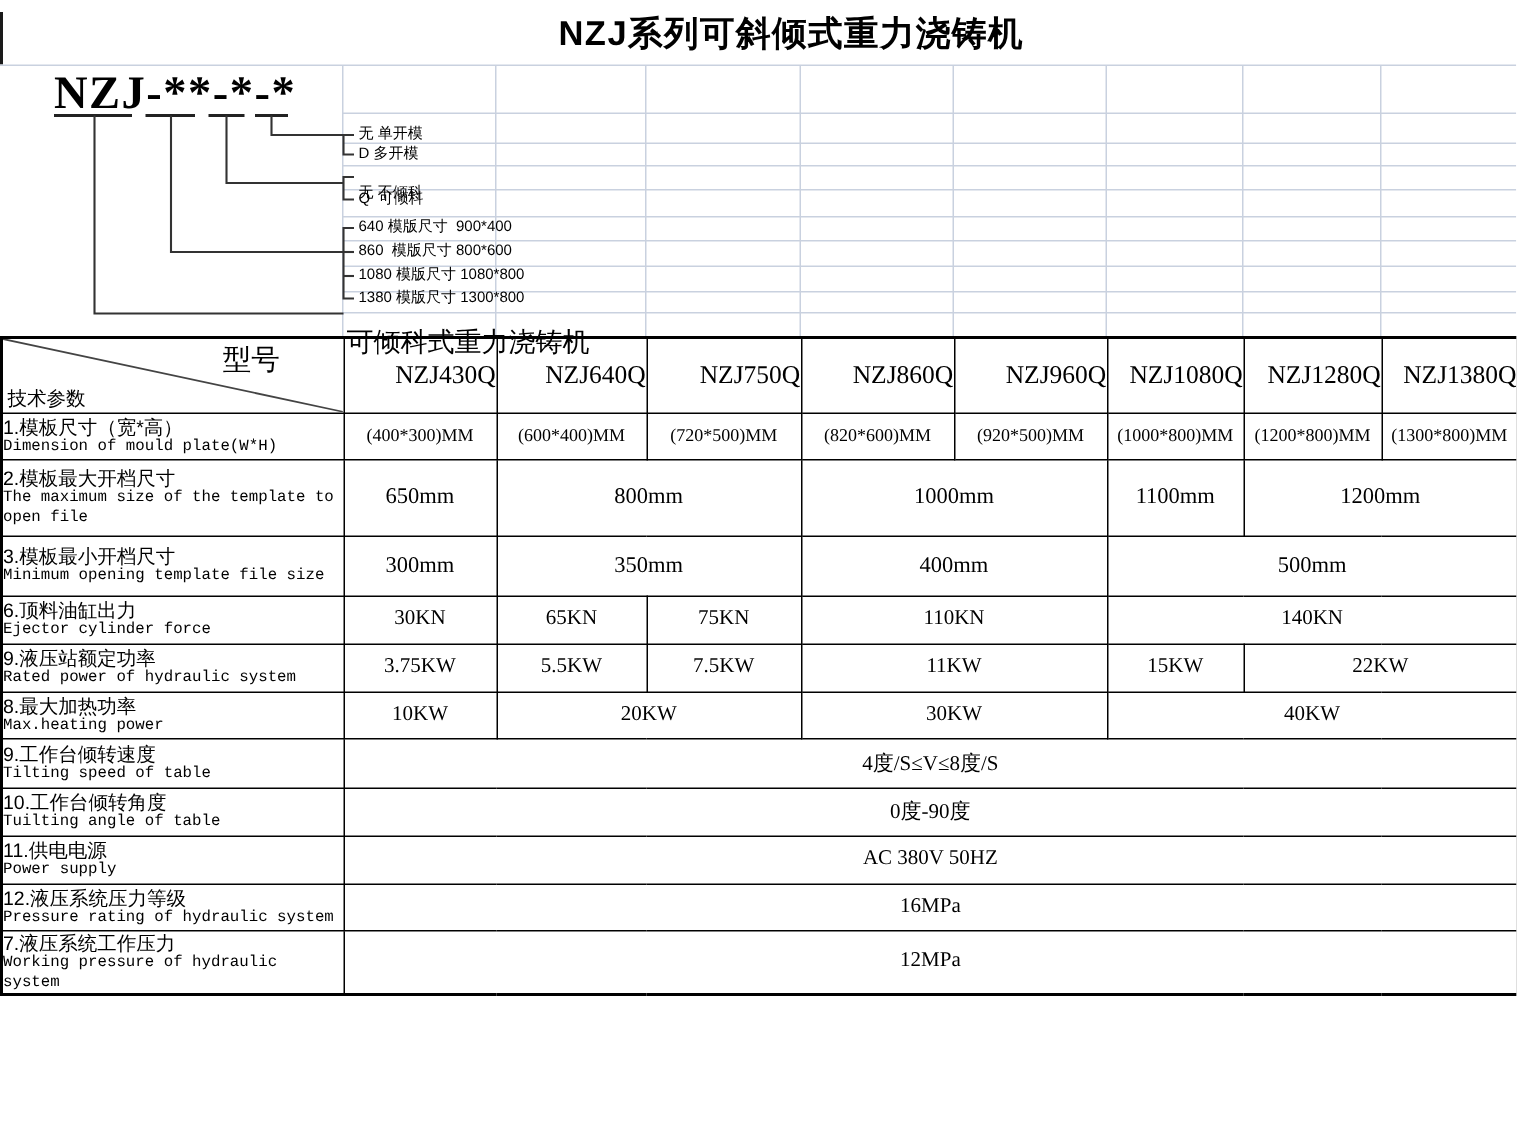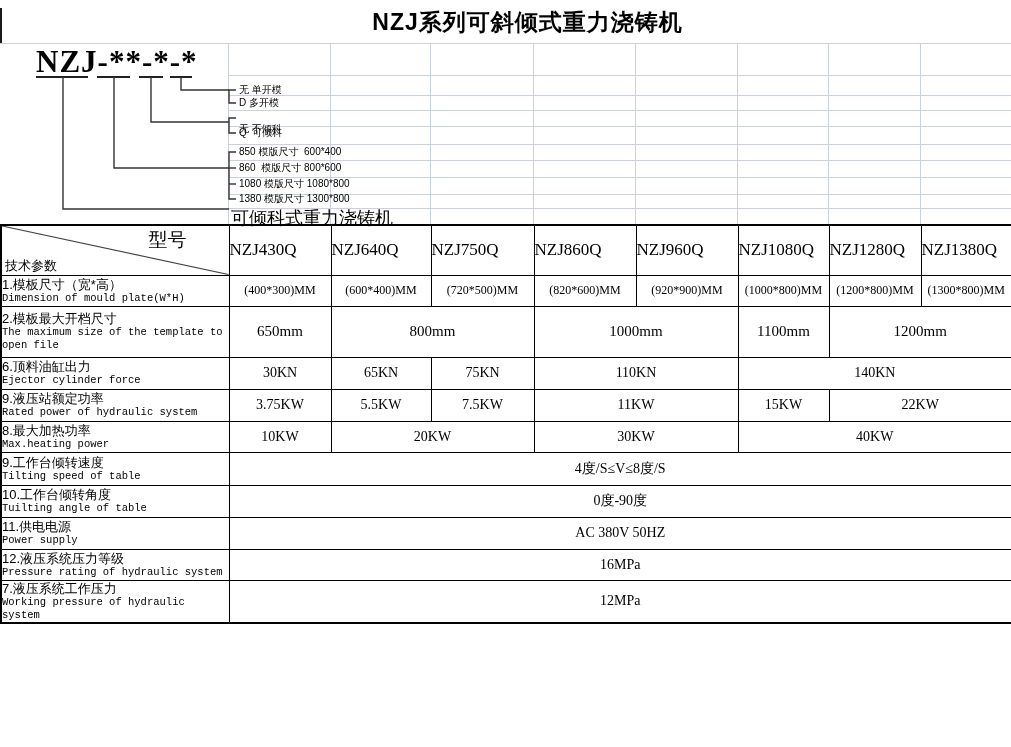--- a/index.html
+++ b/index.html
@@ -30,37 +30,37 @@
     font-size:31px;font-weight:bold;letter-spacing:1px;
     white-space:pre;
   }
   .branch{
     position:absolute;left:239px;
     font-size:10px;line-height:13px;
     white-space:pre;
     font-family:"Liberation Sans","DejaVu Sans",sans-serif;
   }
   .base-label{
-    position:absolute;left:231px;top:208px;
+    position:absolute;left:231px;top:218px;
     font-size:18px;line-height:20px;white-space:pre;
   }
   
   #spec{
     position:absolute;left:0;top:224px;
     border-collapse:collapse;table-layout:fixed;
     width:1011px;
     border:2px solid #000;
   }
   #spec td{border:1px solid #000;padding:0;overflow:hidden;}
   td.corner{position:relative;}
   .corner-svg{position:absolute;left:0;top:0;width:100%;height:100%;}
   .corner-model{position:absolute;top:1px;right:42px;font-size:19px;}
   .corner-param{position:absolute;bottom:0;left:3px;font-size:13px;}
   td.model{
-    text-align:left;vertical-align:middle;
+    text-align:right;vertical-align:middle;
     font-family:"Liberation Serif","DejaVu Serif",serif;
     font-size:17px;
   }
   td.param{vertical-align:middle;padding:1px 2px 1px 3px;margin-top:28px;}
   .zh{font-size:13px;line-height:15px;}
   .en{
     font-family:"Liberation Mono","DejaVu Sans Mono",monospace;
     font-size:10.5px;line-height:13px;letter-spacing:0;
   }
   td.val{
@@ -124,21 +124,21 @@
         <line x1="229" y1="184" x2="236" y2="184"></line>
       </g>
     </svg>
 
     <div class="code">NZJ-**-*-*</div>
 
     <div class="branch" style="top:83px">无 单开模</div>
     <div class="branch" style="top:96px">D 多开模</div>
     <div class="branch" style="top:122px">无 不倾科</div>
     <div class="branch" style="top:126px">Q  可倾科</div>
-    <div class="branch" style="top:145px">850 模版尺寸  600*400</div>
+    <div class="branch" style="top:145px">640 模版尺寸  900*400</div>
     <div class="branch" style="top:161px">860  模版尺寸 800*600</div>
     <div class="branch" style="top:177px">1080 模版尺寸 1080*800</div>
     <div class="branch" style="top:192px">1380 模版尺寸 1300*800</div>
     <div class="base-label">可倾科式重力浇铸机</div>
   </div>
 
   <table id="spec">
     <colgroup>
       <col style="width:228px">
         <col style="width:102px">
@@ -172,38 +172,48 @@
 
     <tr class="r1" style="height:31px">
       <td class="param">
         <div class="zh">1.模板尺寸（宽*高）</div>
         <div class="en">Dimension of mould plate(W*H)</div>
       </td>
       <td class="val">(400*300)MM</td>
       <td class="val">(600*400)MM</td>
       <td class="val">(720*500)MM</td>
       <td class="val">(820*600)MM</td>
-      <td class="val">(920*900)MM</td>
+      <td class="val">(920*500)MM</td>
       <td class="val">(1000*800)MM</td>
       <td class="val">(1200*800)MM</td>
       <td class="val">(1300*800)MM</td>
     </tr>
 
     <tr class="r2" style="height:51px">
       <td class="param">
         <div class="zh">2.模板最大开档尺寸</div>
         <div class="en">The maximum size of the template to open file</div>
       </td>
       <td class="val">650mm</td>
       <td class="val" colspan="2">800mm</td>
       <td class="val" colspan="2">1000mm</td>
       <td class="val">1100mm</td>
       <td class="val" colspan="2">1200mm</td>
     </tr>
 
+    <tr class="r3" style="height:40px">
+      <td class="param">
+        <div class="zh">3.模板最小开档尺寸</div>
+        <div class="en">Minimum opening template file size</div>
+      </td>
+      <td class="val">300mm</td>
+      <td class="val" colspan="2">350mm</td>
+      <td class="val" colspan="2">400mm</td>
+      <td class="val" colspan="3">500mm</td>
+    </tr>
 
 
 
     <tr style="height:32px">
       <td class="param">
         <div class="zh">6.顶料油缸出力</div>
         <div class="en">Ejector cylinder force</div>
       </td>
       <td class="val">30KN</td>
       <td class="val">65KN</td>

